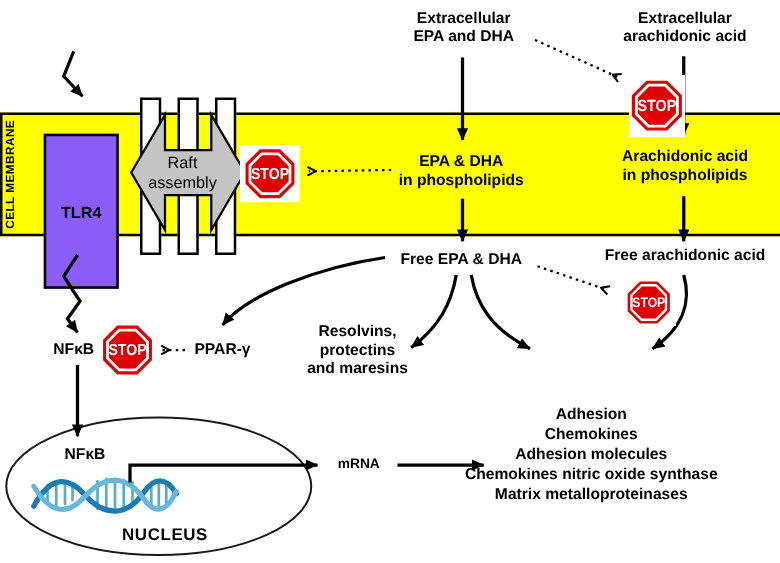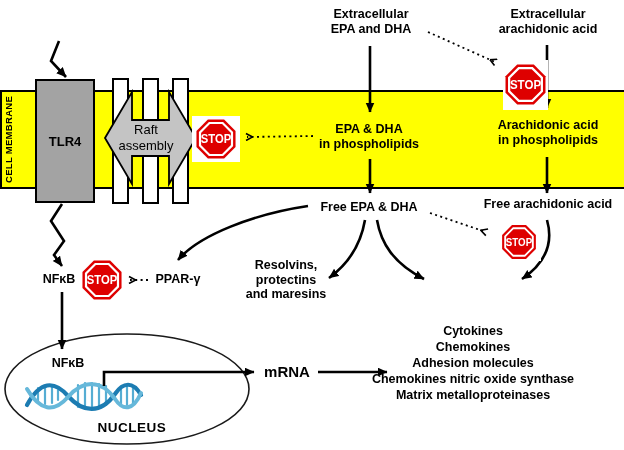--- a/index.html
+++ b/index.html
@@ -26,21 +26,21 @@
 <body>
 
 <div id="stage">
 
   <div class="band" style="background-color: rgb(255, 255, 0);"></div>
 
   <div class="bar" style="left:112px"></div>
   <div class="bar" style="left:142px"></div>
   <div class="bar" style="left:172px"></div>
 
-  <div class="tlr4" style="background-color: #a3a3a3;">
+  <div class="tlr4" style="background-color: #8b5cf6; margin-top: 28px;">
     <span>TLR4</span>
   </div>
 
   <svg class="overlay" width="624" height="450" viewBox="0 0 624 450">
     <defs>
       <marker id="ah" markerUnits="userSpaceOnUse" markerWidth="12" markerHeight="10" refX="9.5" refY="4.5" orient="auto">
         <path d="M0,0 L10,4.5 L0,9 Z" fill="#000"></path>
       </marker>
       <marker id="oah" markerUnits="userSpaceOnUse" markerWidth="11" markerHeight="10" refX="6" refY="4" orient="auto">
         <path d="M7,0.5 L0.5,4 L7,7.5" fill="none" stroke="#000" stroke-width="1.6"></path>
@@ -133,23 +133,23 @@
 in phospholipids</div>
   <div class="lbl" style="left:308px;top:200px;width:122px">Free EPA &amp; DHA</div>
   <div class="lbl" style="left:470px;top:197px;width:156px">Free arachidonic acid</div>
   <div class="lbl" style="left:234px;top:258px;width:104px;line-height:14.5px">Resolvins,
 protectins
 and maresins</div>
   <div class="lbl" style="left:36px;top:272px;width:46px">NFκB</div>
   <div class="lbl" style="left:147px;top:272px;width:62px">PPAR-γ</div>
   <div class="lbl" style="left:42px;top:356px;width:52px">NFκB</div>
   <div class="lbl" style="left:88px;top:420px;width:88px;font-size:13.5px;letter-spacing:.5px">NUCLEUS</div>
-  <div class="lbl" style="left:259px;top:364px;width:56px;font-size:15px">mRNA</div>
+  <div class="lbl" style="left:259px;top:364px;width:56px;font-size:11px">mRNA</div>
 
   <div class="plist">
-    <div>Cytokines</div>
+    <div>Adhesion</div>
     <div>Chemokines</div>
     <div>Adhesion molecules</div>
     <div>Chemokines nitric oxide synthase</div>
     <div>Matrix metalloproteinases</div>
   </div>
 
 </div>
 
 </body></html>

